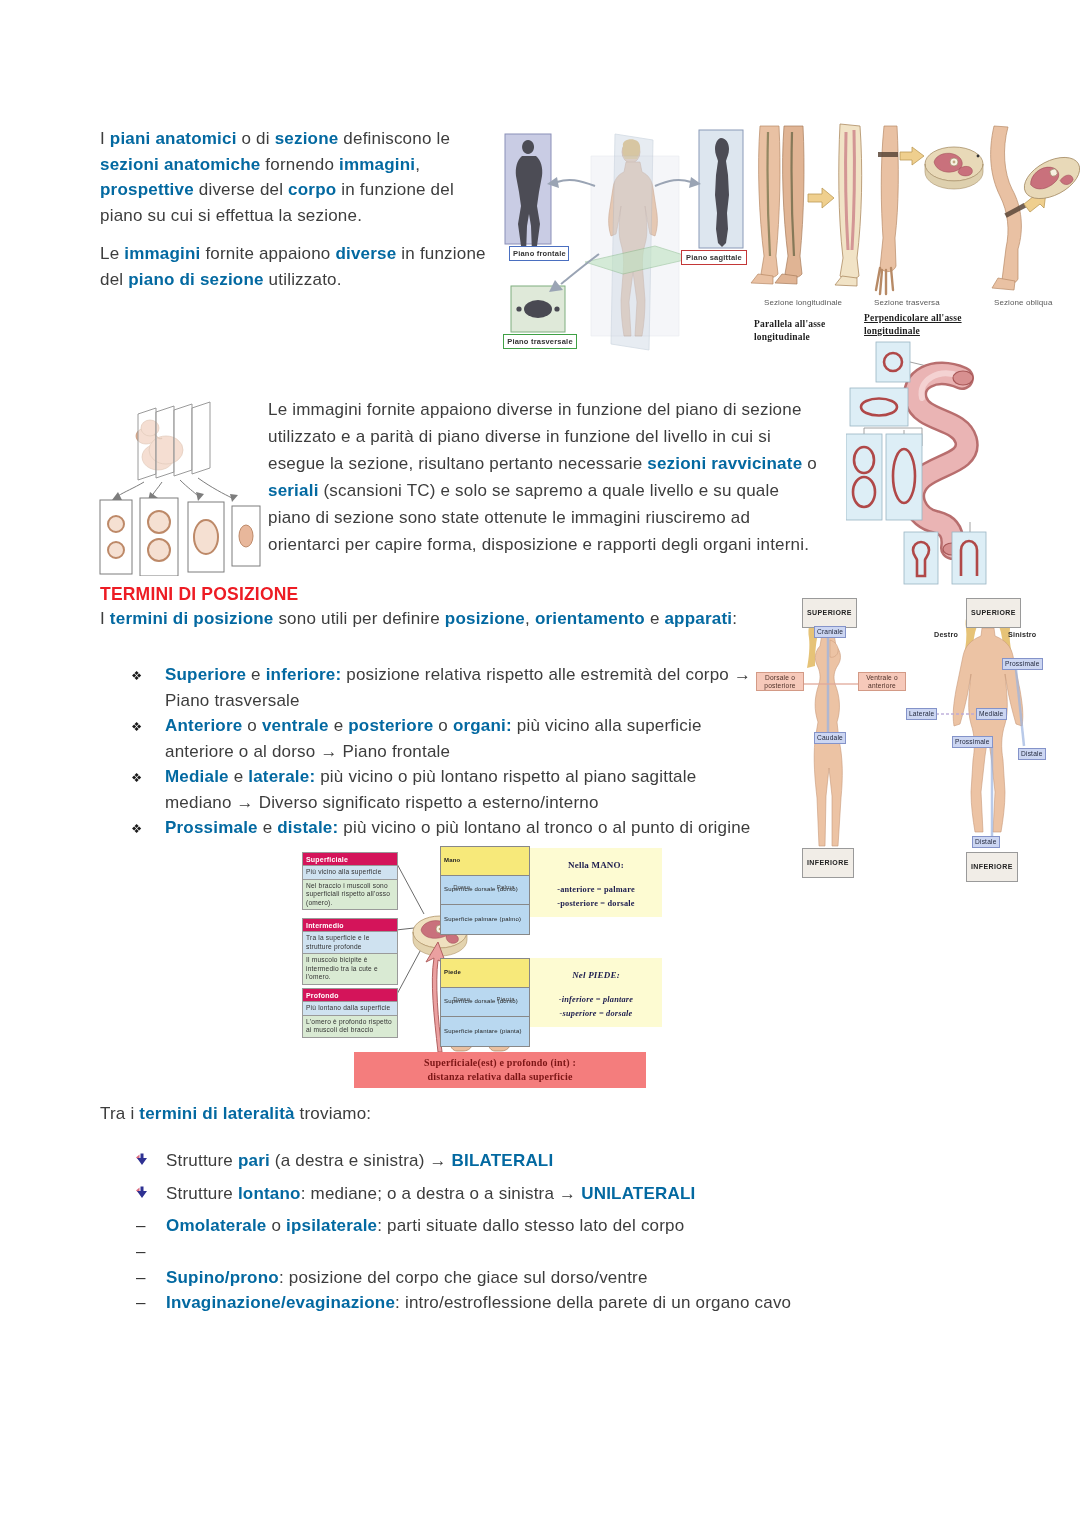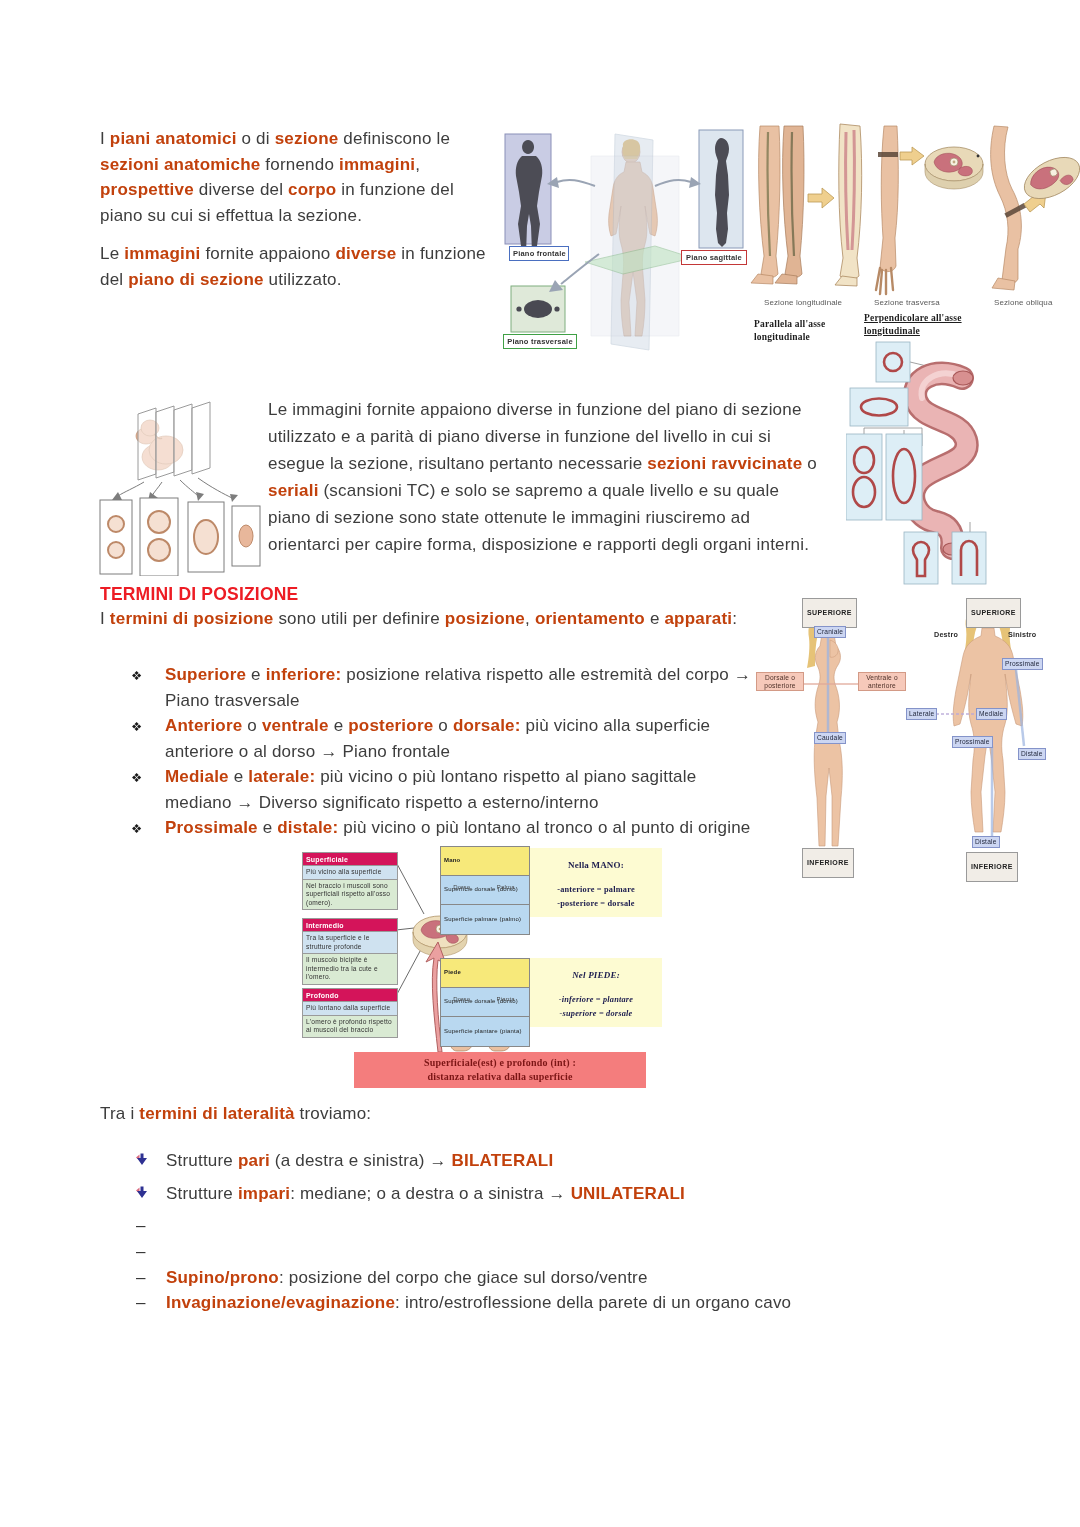--- a/index.html
+++ b/index.html
@@ -2,21 +2,21 @@
 <html><head>
 <meta charset="utf-8">
 <style>
   html,body{margin:0;padding:0;}
   body{
     width:1080px;height:1527px;background:#ffffff;position:relative;
     font-family:"Liberation Sans","DejaVu Sans",sans-serif;
     color:#3d3d3d;font-size:17px;line-height:25.5px;letter-spacing:.2px;
     overflow:hidden;
   }
-  b{font-weight:700;color:#c2410c;}
+  b{font-weight:700;color:#0369a1;}
   .abs{position:absolute;}
   p{margin:0;}
   .gap{margin-bottom:13px;}
 
   
   #intro-block{left:100px;top:126px;width:400px;}
   #mid-para{left:268px;top:396px;width:552px;line-height:27px;}
   #pos-heading{left:100px;top:582px;color:#ed1c24;font-weight:700;font-size:17.5px;letter-spacing:.2px;}
   #pos-intro{left:100px;top:606px;width:690px;}
   #pos-list{left:131px;top:662px;width:630px;}
@@ -249,21 +249,21 @@
 <h2 class="abs" id="pos-heading" style="margin:0;">TERMINI DI POSIZIONE</h2>
 <p class="abs" id="pos-intro"><span>I </span><b>termini di posizione</b><span> sono utili per definire </span><b>posizione</b><span>, </span><b>orientamento</b><span> e </span><b>apparati</b><span>:</span></p>
 
 <div class="abs" id="pos-list">
   <div class="bullet-item">
     <span class="marker">❖</span>
     <span class="btext"><b>Superiore</b><span> e </span><b>inferiore:</b><span> posizione relativa rispetto alle estremità del corpo → Piano trasversale</span></span>
   </div>
   <div class="bullet-item">
     <span class="marker">❖</span>
-    <span class="btext"><b>Anteriore</b><span> o </span><b>ventrale</b><span> e </span><b>posteriore</b><span> o </span><b>dorsale:</b><span> più vicino alla superficie anteriore o al dorso → Piano frontale</span></span>
+    <span class="btext"><b>Anteriore</b><span> o </span><b>ventrale</b><span> e </span><b>posteriore</b><span> o </span><b>organi:</b><span> più vicino alla superficie anteriore o al dorso → Piano frontale</span></span>
   </div>
   <div class="bullet-item">
     <span class="marker">❖</span>
     <span class="btext"><b>Mediale</b><span> e </span><b>laterale:</b><span> più vicino o più lontano rispetto al piano sagittale mediano → Diverso significato rispetto a esterno/interno</span></span>
   </div>
   <div class="bullet-item">
     <span class="marker">❖</span>
     <span class="btext"><b>Prossimale</b><span> e </span><b>distale:</b><span> più vicino o più lontano al tronco o al punto di origine</span></span>
   </div>
 </div>
@@ -415,27 +415,28 @@
     </span>
     <span><span>Strutture </span><b>pari</b><span> (a destra e sinistra) → </span><b>BILATERALI</b></span>
   </div>
   <div class="arrow-item">
     <span class="amarker">
       <svg width="12" height="13" viewBox="0 0 12 13">
           <polygon points="0,4.5 3.5,1.5 3.5,7.5" fill="#d96a80"></polygon>
           <polygon points="4.5,0.5 7.5,0.5 7.5,5 11,5 6,12 1,5 4.5,5" fill="#2e3192"></polygon>
         </svg>
     </span>
-    <span><span>Strutture </span><b>impari</b><span>: mediane; o a destra o a sinistra → </span><b>UNILATERALI</b></span>
+    <span><span>Strutture </span><b>lontano</b><span>: mediane; o a destra o a sinistra → </span><b>UNILATERALI</b></span>
   </div>
 </div>
 
 <div class="abs" id="lat-dashes">
   <div class="dash-item">
     <span class="dmarker">–</span>
+    <span><b>Omolaterale</b><span> o </span><b>ipsilaterale</b><span>: parti situate dallo stesso lato del corpo</span></span>
   </div>
   <div class="dash-item">
     <span class="dmarker">–</span>
   </div>
   <div class="dash-item">
     <span class="dmarker">–</span>
     <span><b>Supino/prono</b><span>: posizione del corpo che giace sul dorso/ventre</span></span>
   </div>
   <div class="dash-item">
     <span class="dmarker">–</span>

